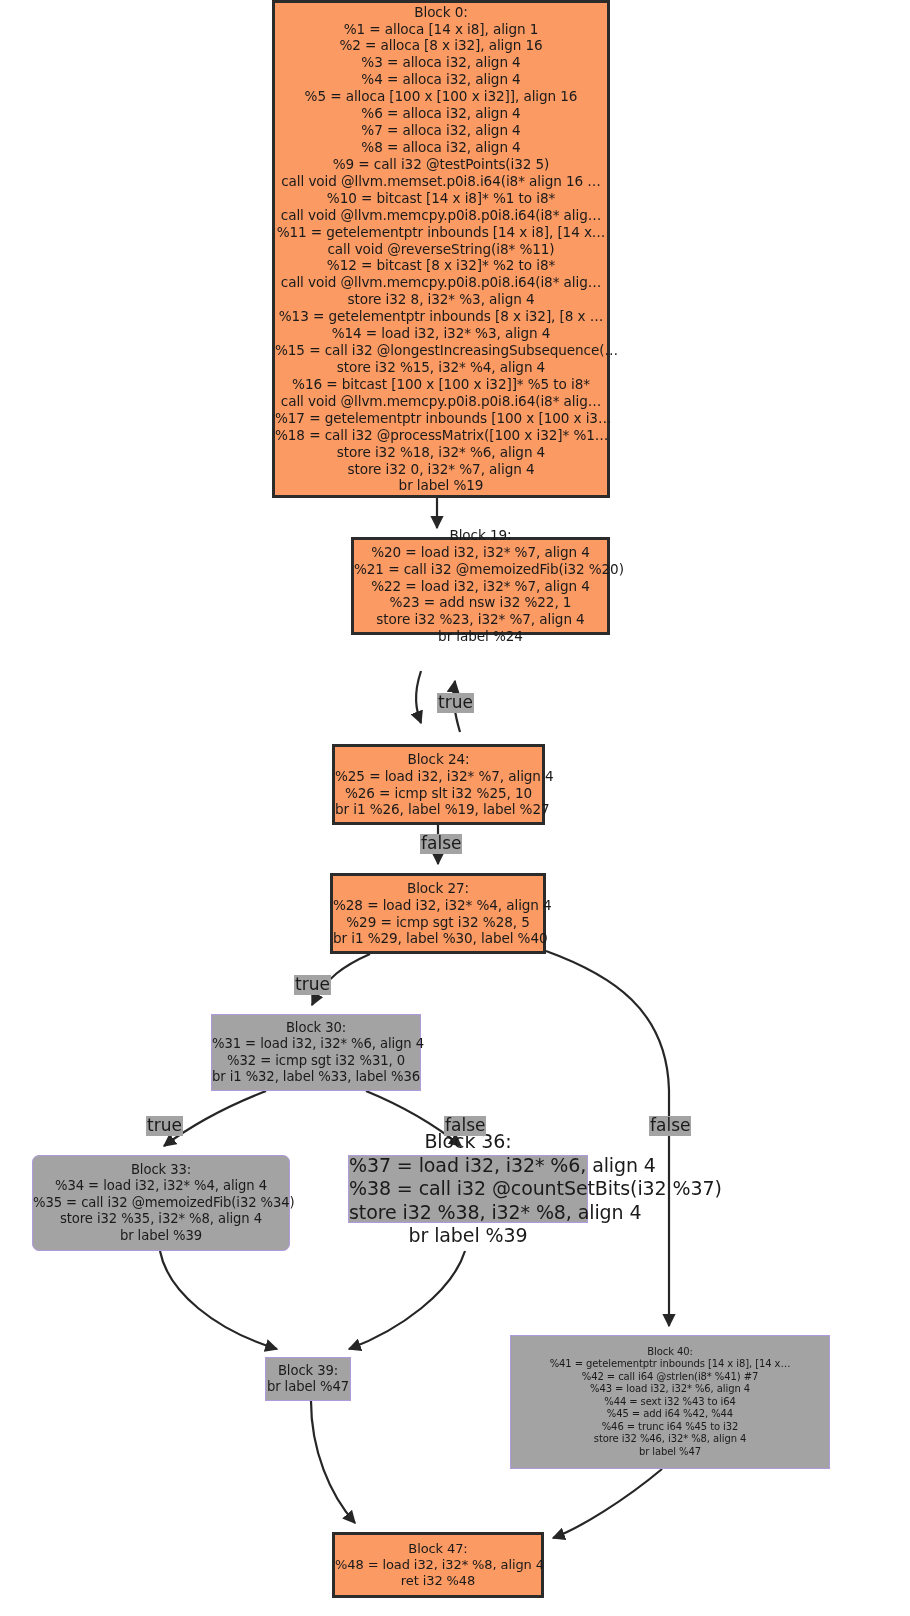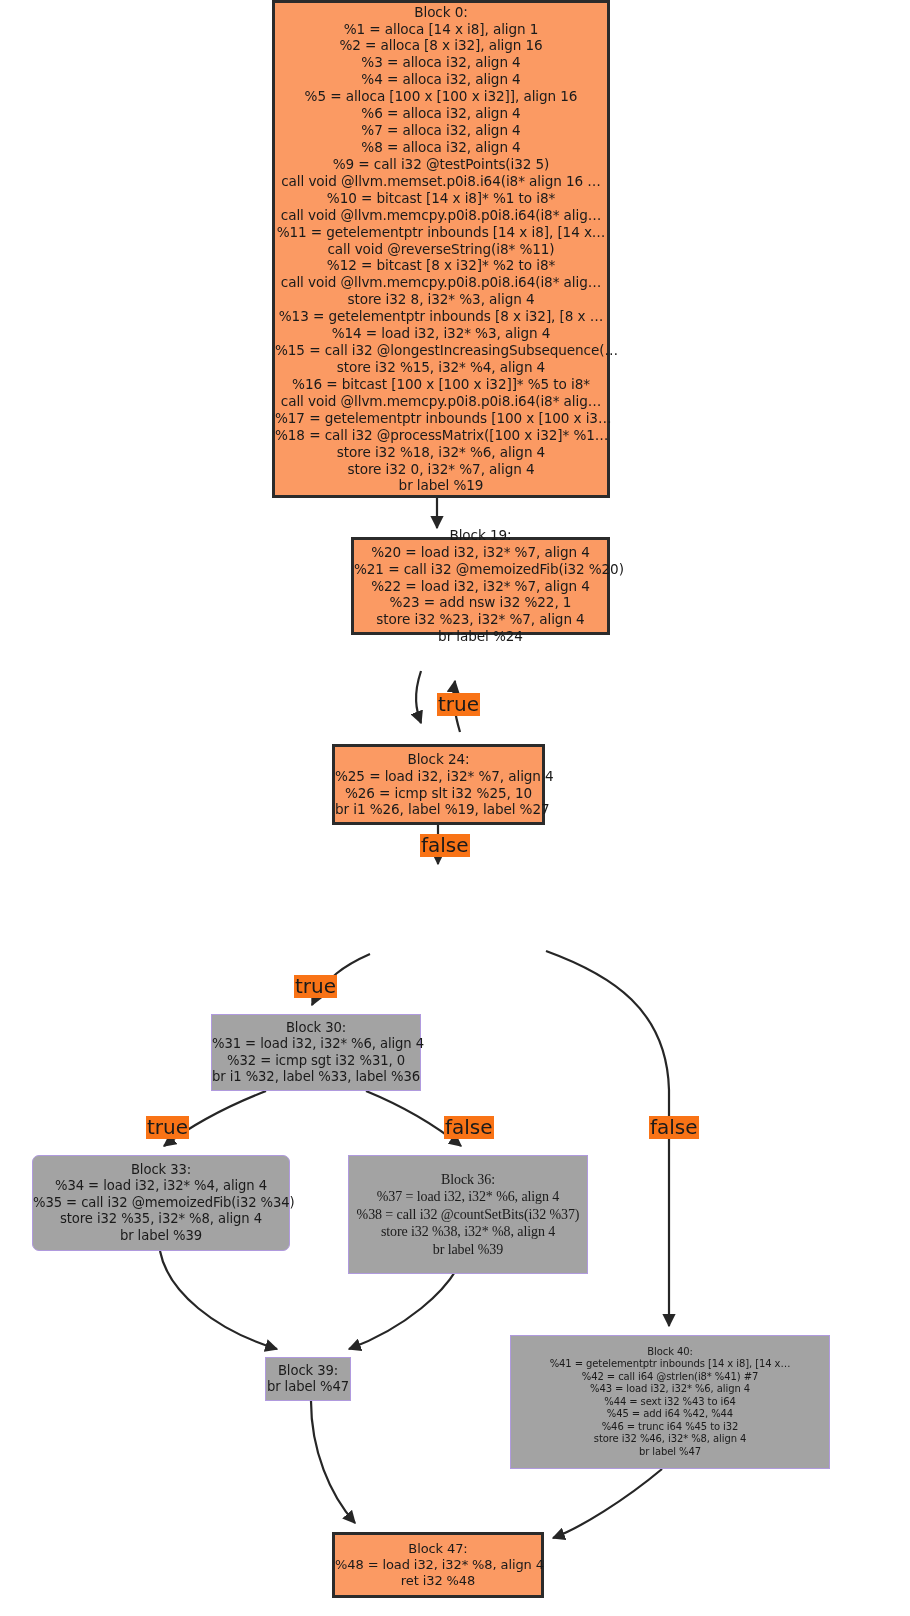--- a/index.html
+++ b/index.html
@@ -50,23 +50,23 @@
     border: 3px solid #2b2b2b;
     color: #1a1a1a;
   }
   .block.cold {
     background: #a3a3a3;
     border: 1.6px solid #b09ade;
     color: #1a1a1a;
   }
   .edge-label {
     position: absolute;
-    background: #f97316;
+    background: #a3a3a3;
     color: #1a1a1a;
-    font-size: 20px;
+    font-size: 17px;
     line-height: 1.0;
     padding: 1px 1px 2px 1px;
     white-space: nowrap;
   }
 </style>
 </head>
 <body>
 
 <div id="cfg-root">
 
@@ -144,37 +144,43 @@
 br label %24</span>
   </div>
 
   <div class="block hot" id="n-block24" style="left:332px; top:732px; width:213px; height:81px; font-size:13.6px;margin-top:12px;">
     <span class="blk-text">Block 24:
 %25 = load i32, i32* %7, align 4
 %26 = icmp slt i32 %25, 10
 br i1 %26, label %19, label %27</span>
   </div>
 
+  <div class="block hot" id="n-block27" style="left:330px; top:873px; width:216px; height:81px; font-size:13.6px;">
+    <span class="blk-text">Block 27:
+%28 = load i32, i32* %4, align 4
+%29 = icmp sgt i32 %28, 5
+br i1 %29, label %30, label %40</span>
+  </div>
 
   <div class="block cold" id="n-block30" style="left:211px; top:1014px; width:210px; height:77px; font-size:13.2px;">
     <span class="blk-text">Block 30:
 %31 = load i32, i32* %6, align 4
 %32 = icmp sgt i32 %31, 0
 br i1 %32, label %33, label %36</span>
   </div>
 
   <div class="block cold" id="n-block33" style="left:32px; top:1155px; width:258px; height:96px; font-size:13.2px;border-radius:7px;">
     <span class="blk-text">Block 33:
 %34 = load i32, i32* %4, align 4
 %35 = call i32 @memoizedFib(i32 %34)
 store i32 %35, i32* %8, align 4
 br label %39</span>
   </div>
 
-  <div class="block cold" id="n-block36" style="left:348px; top:1155px; width:240px; height:119px; font-size:14px;font-family:Liberation Serif, serif;">
+  <div class="block cold" id="n-block36" style="left:348px; top:1155px; width:240px; height:68px; font-size:19px;">
     <span class="blk-text">Block 36:
 %37 = load i32, i32* %6, align 4
 %38 = call i32 @countSetBits(i32 %37)
 store i32 %38, i32* %8, align 4
 br label %39</span>
   </div>
 
   <div class="block cold" id="n-block39" style="left:265px; top:1357px; width:86px; height:44px; font-size:13.2px;">
     <span class="blk-text">Block 39:
 br label %47</span>

